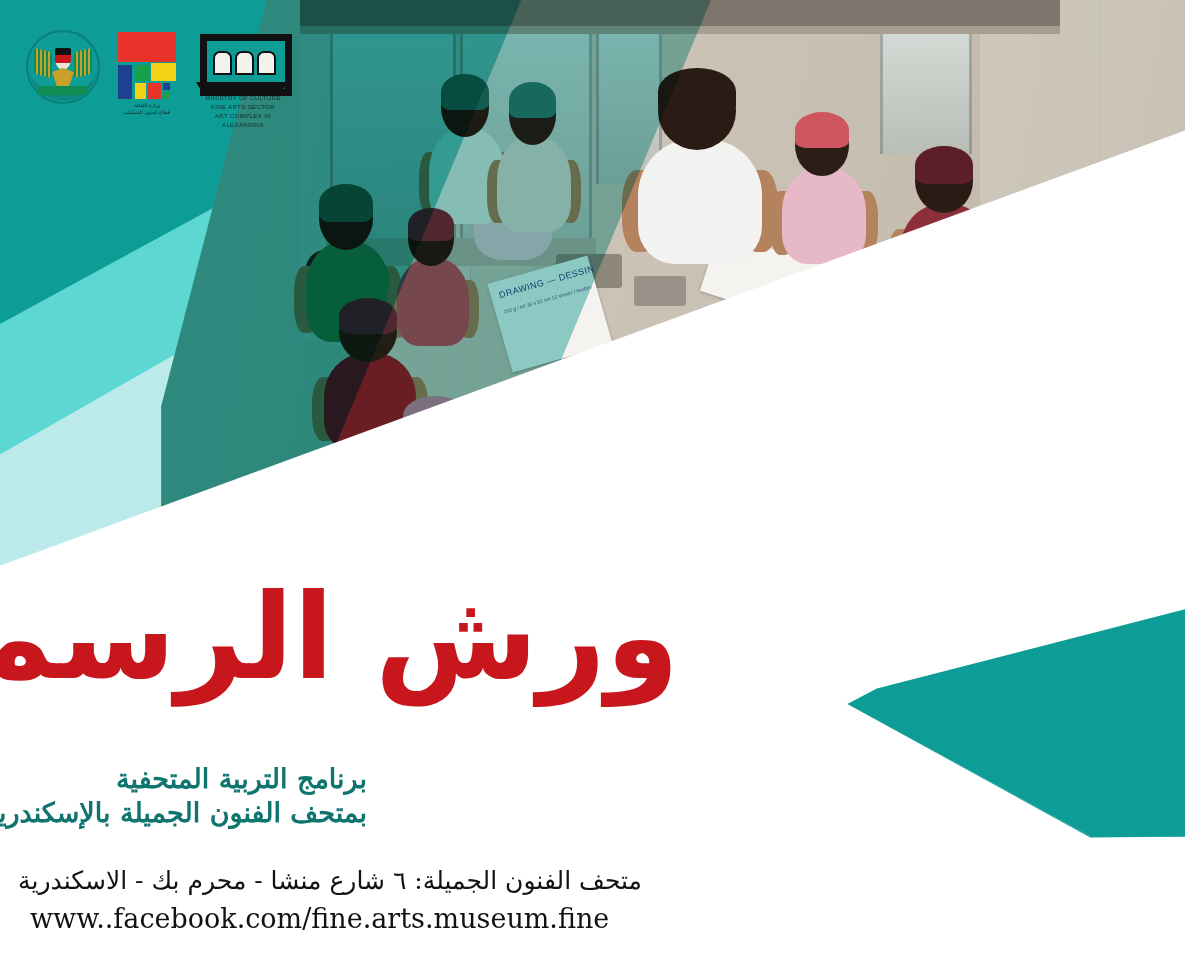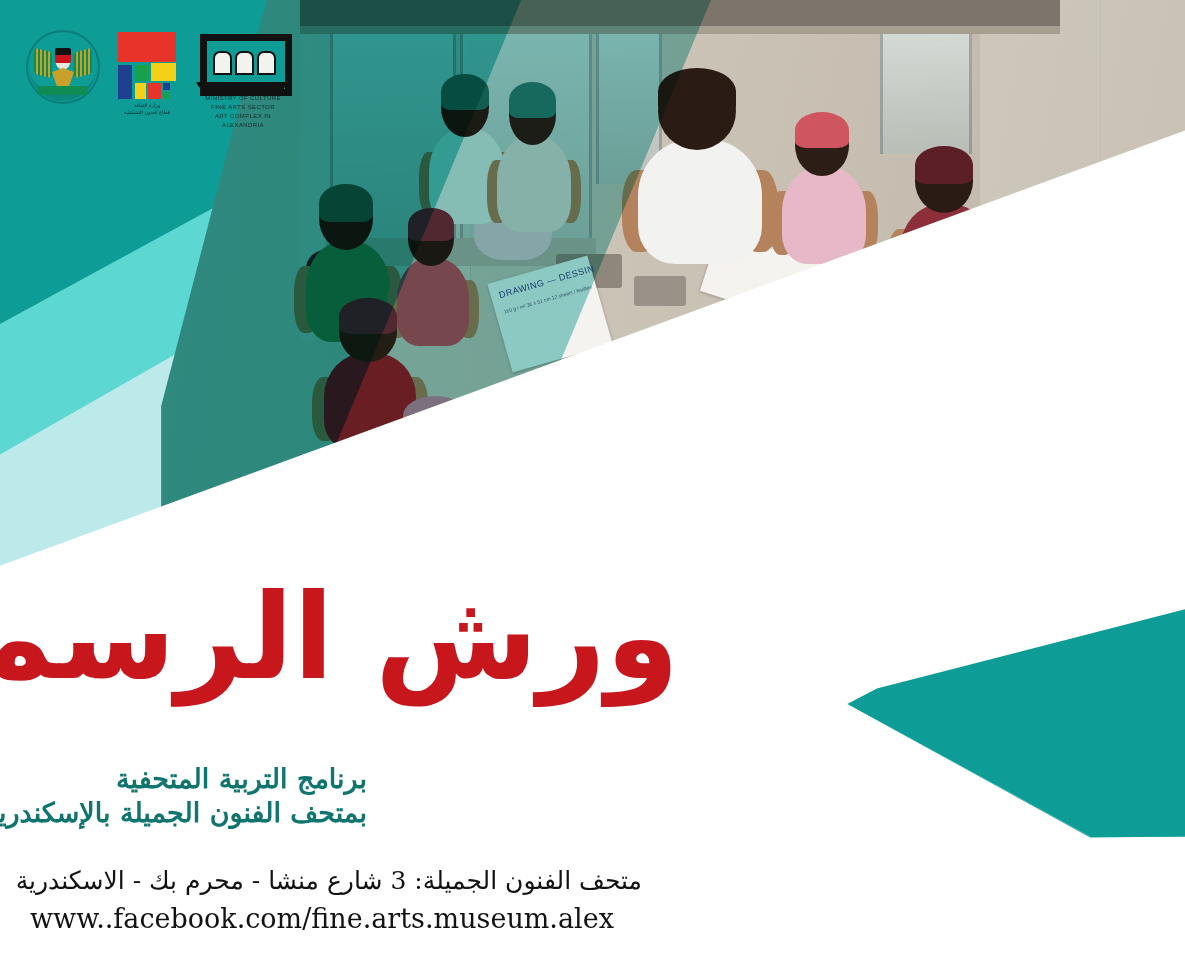--- a/index.html
+++ b/index.html
@@ -535,17 +535,17 @@
   </div>
 
   <div id="headline">ورش الرسم للأطفال</div>
 
   <div id="subtitle">
     <div>برنامج التربية المتحفية</div>
     <div>بمتحف الفنون الجميلة بالإسكندرية</div>
   </div>
 
   <div id="footer">
-    <div id="footer-address">متحف الفنون الجميلة: 3 شارع منشا - محرم بك - الاسكندرية</div>
-    <div id="footer-url">www..facebook.com/fine.arts.museum.alex</div>
+    <div id="footer-address">متحف الفنون الجميلة: ٦ شارع منشا - محرم بك - الاسكندرية</div>
+    <div id="footer-url">www..facebook.com/fine.arts.museum.fine</div>
   </div>
 
 </div>
 
 </body></html>

